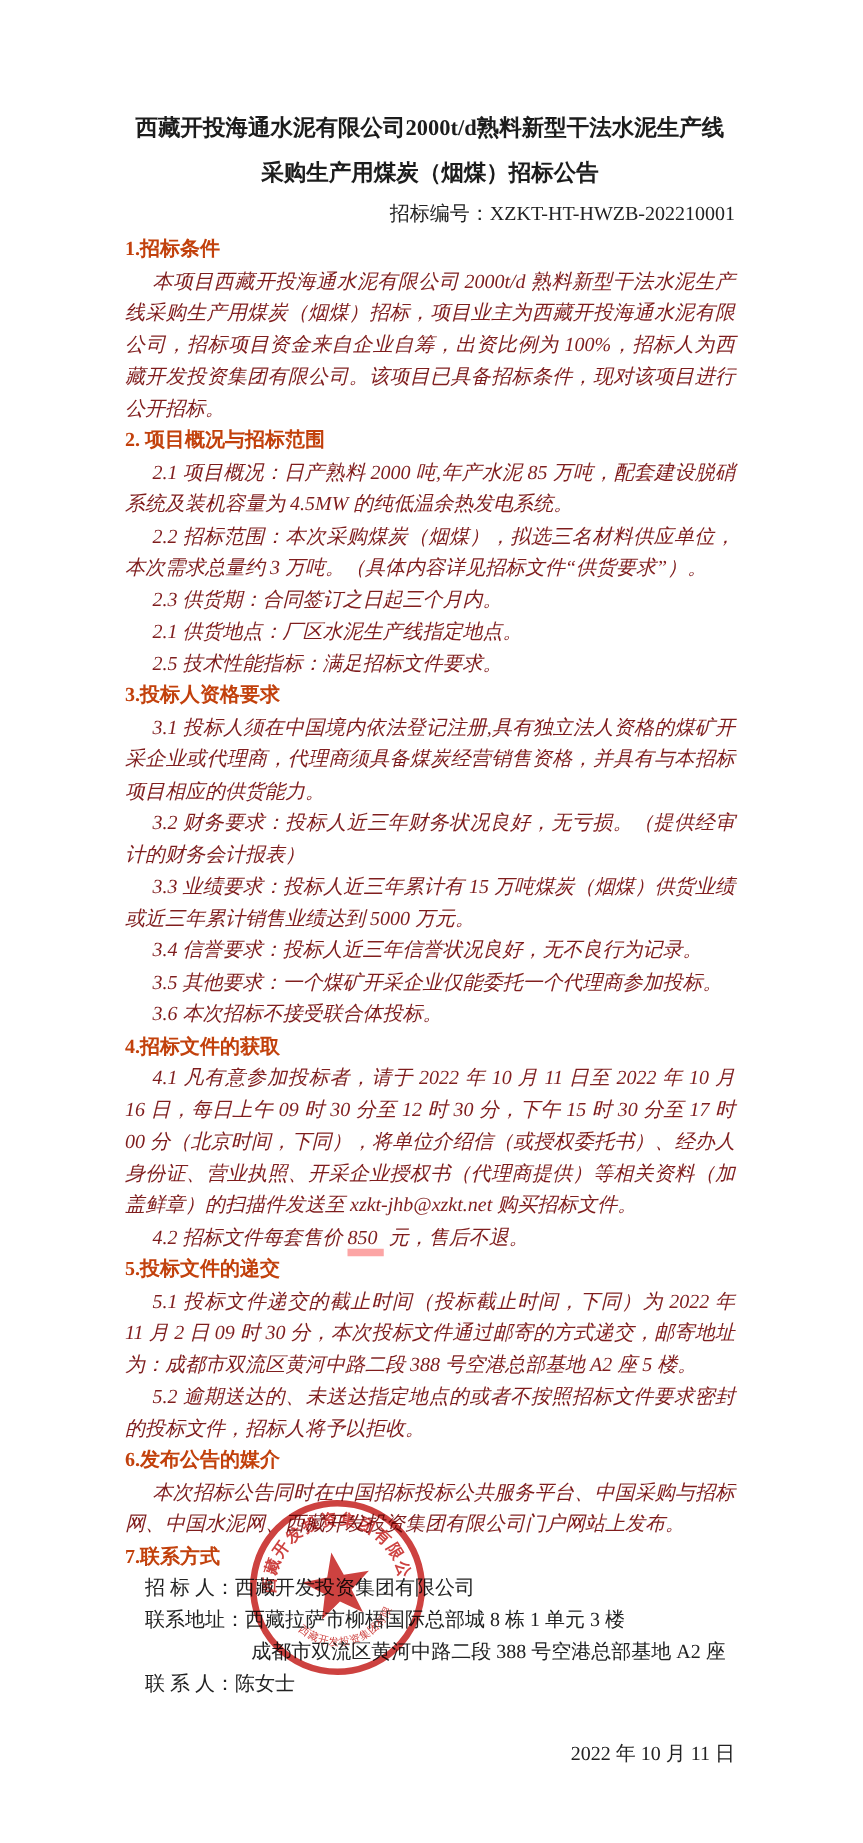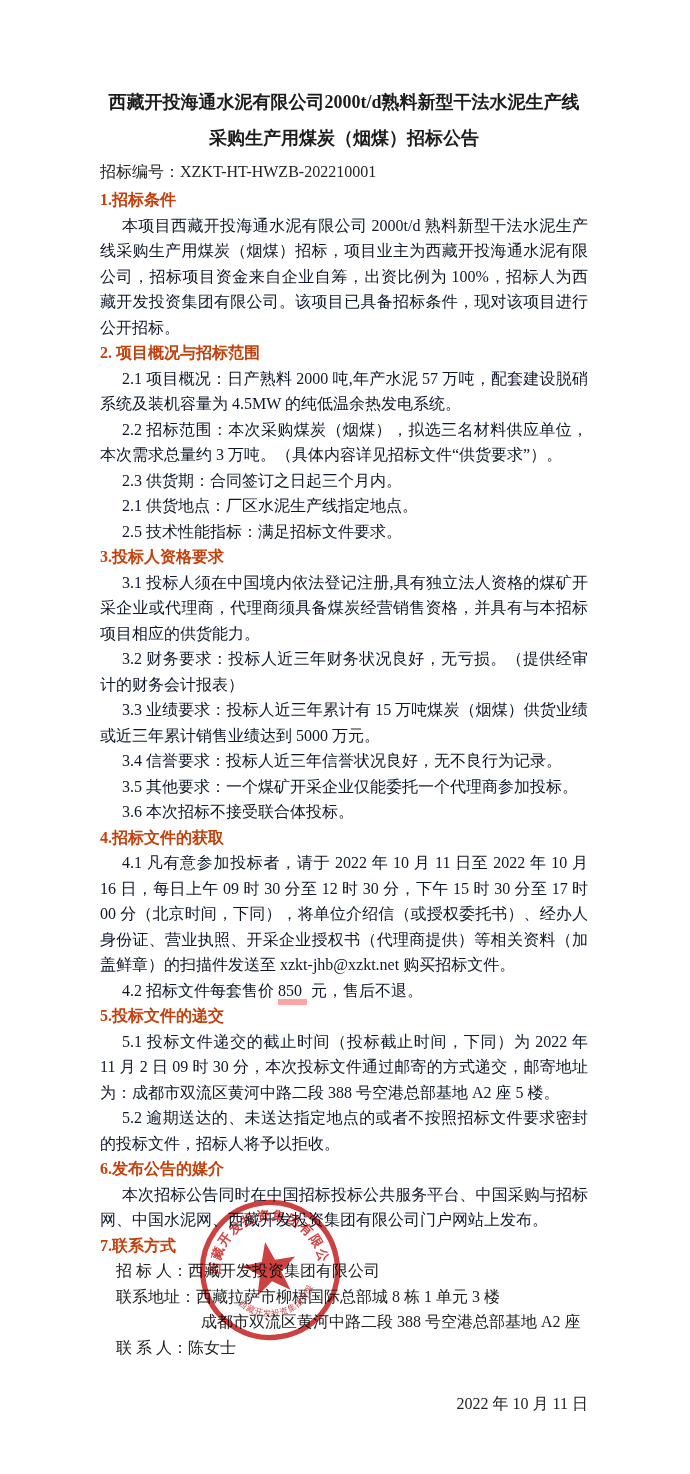--- a/index.html
+++ b/index.html
@@ -21,37 +21,38 @@
   }
   .title-line {
     font-size: 18px;
     font-weight: bold;
     text-align: center;
     line-height: 36px;
     color: #1c1c1c;
   }
   .tender-no {
     font-size: 16px;
-    text-align: left;
+    text-align: right;
     line-height: 31px;
   }
   .sec-heading {
     font-size: 16px;
     font-weight: bold;
     line-height: 25.5px;
     text-align: left;
     color: #c2410c;
   }
   .para {
     font-size: 16px;
     line-height: 25.5px;
     margin: 0;
     text-align: justify;
     text-indent: 22px;
-    color: #0f172a;
+    color: #7f1d1d;
+    font-style: italic;
   }
   .underline-val {
     border-bottom: 6px solid #fca5a5;
     padding-right: 5px;
   }
   .contact-row {
     font-size: 16px;
     line-height: 25.5px;
     margin-left: 16px;
     white-space: nowrap;
@@ -83,21 +84,21 @@
   <div class="content">
 
     <div class="title-line">西藏开投海通水泥有限公司2000t/d熟料新型干法水泥生产线</div>
     <div class="title-line">采购生产用煤炭（烟煤）招标公告</div>
     <div class="tender-no">招标编号：XZKT-HT-HWZB-202210001</div>
 
     <div class="sec-heading">1.招标条件</div>
     <p class="para">本项目西藏开投海通水泥有限公司 2000t/d 熟料新型干法水泥生产线采购生产用煤炭（烟煤）招标，项目业主为西藏开投海通水泥有限公司，招标项目资金来自企业自筹，出资比例为 100%，招标人为西藏开发投资集团有限公司。该项目已具备招标条件，现对该项目进行公开招标。</p>
 
     <div class="sec-heading">2. 项目概况与招标范围</div>
-    <p class="para">2.1 项目概况：日产熟料 2000 吨,年产水泥 57 万吨，配套建设脱硝系统及装机容量为 4.5MW 的纯低温余热发电系统。</p>
+    <p class="para">2.1 项目概况：日产熟料 2000 吨,年产水泥 85 万吨，配套建设脱硝系统及装机容量为 4.5MW 的纯低温余热发电系统。</p>
     <p class="para">2.2 招标范围：本次采购煤炭（烟煤），拟选三名材料供应单位，本次需求总量约 3 万吨。（具体内容详见招标文件“供货要求”）。</p>
     <p class="para">2.3 供货期：合同签订之日起三个月内。</p>
     <p class="para">2.1 供货地点：厂区水泥生产线指定地点。</p>
     <p class="para">2.5 技术性能指标：满足招标文件要求。</p>
 
     <div class="sec-heading">3.投标人资格要求</div>
     <p class="para">3.1 投标人须在中国境内依法登记注册,具有独立法人资格的煤矿开采企业或代理商，代理商须具备煤炭经营销售资格，并具有与本招标项目相应的供货能力。</p>
     <p class="para">3.2 财务要求：投标人近三年财务状况良好，无亏损。（提供经审计的财务会计报表）</p>
     <p class="para">3.3 业绩要求：投标人近三年累计有 15 万吨煤炭（烟煤）供货业绩或近三年累计销售业绩达到 5000 万元。</p>
     <p class="para">3.4 信誉要求：投标人近三年信誉状况良好，无不良行为记录。</p>

